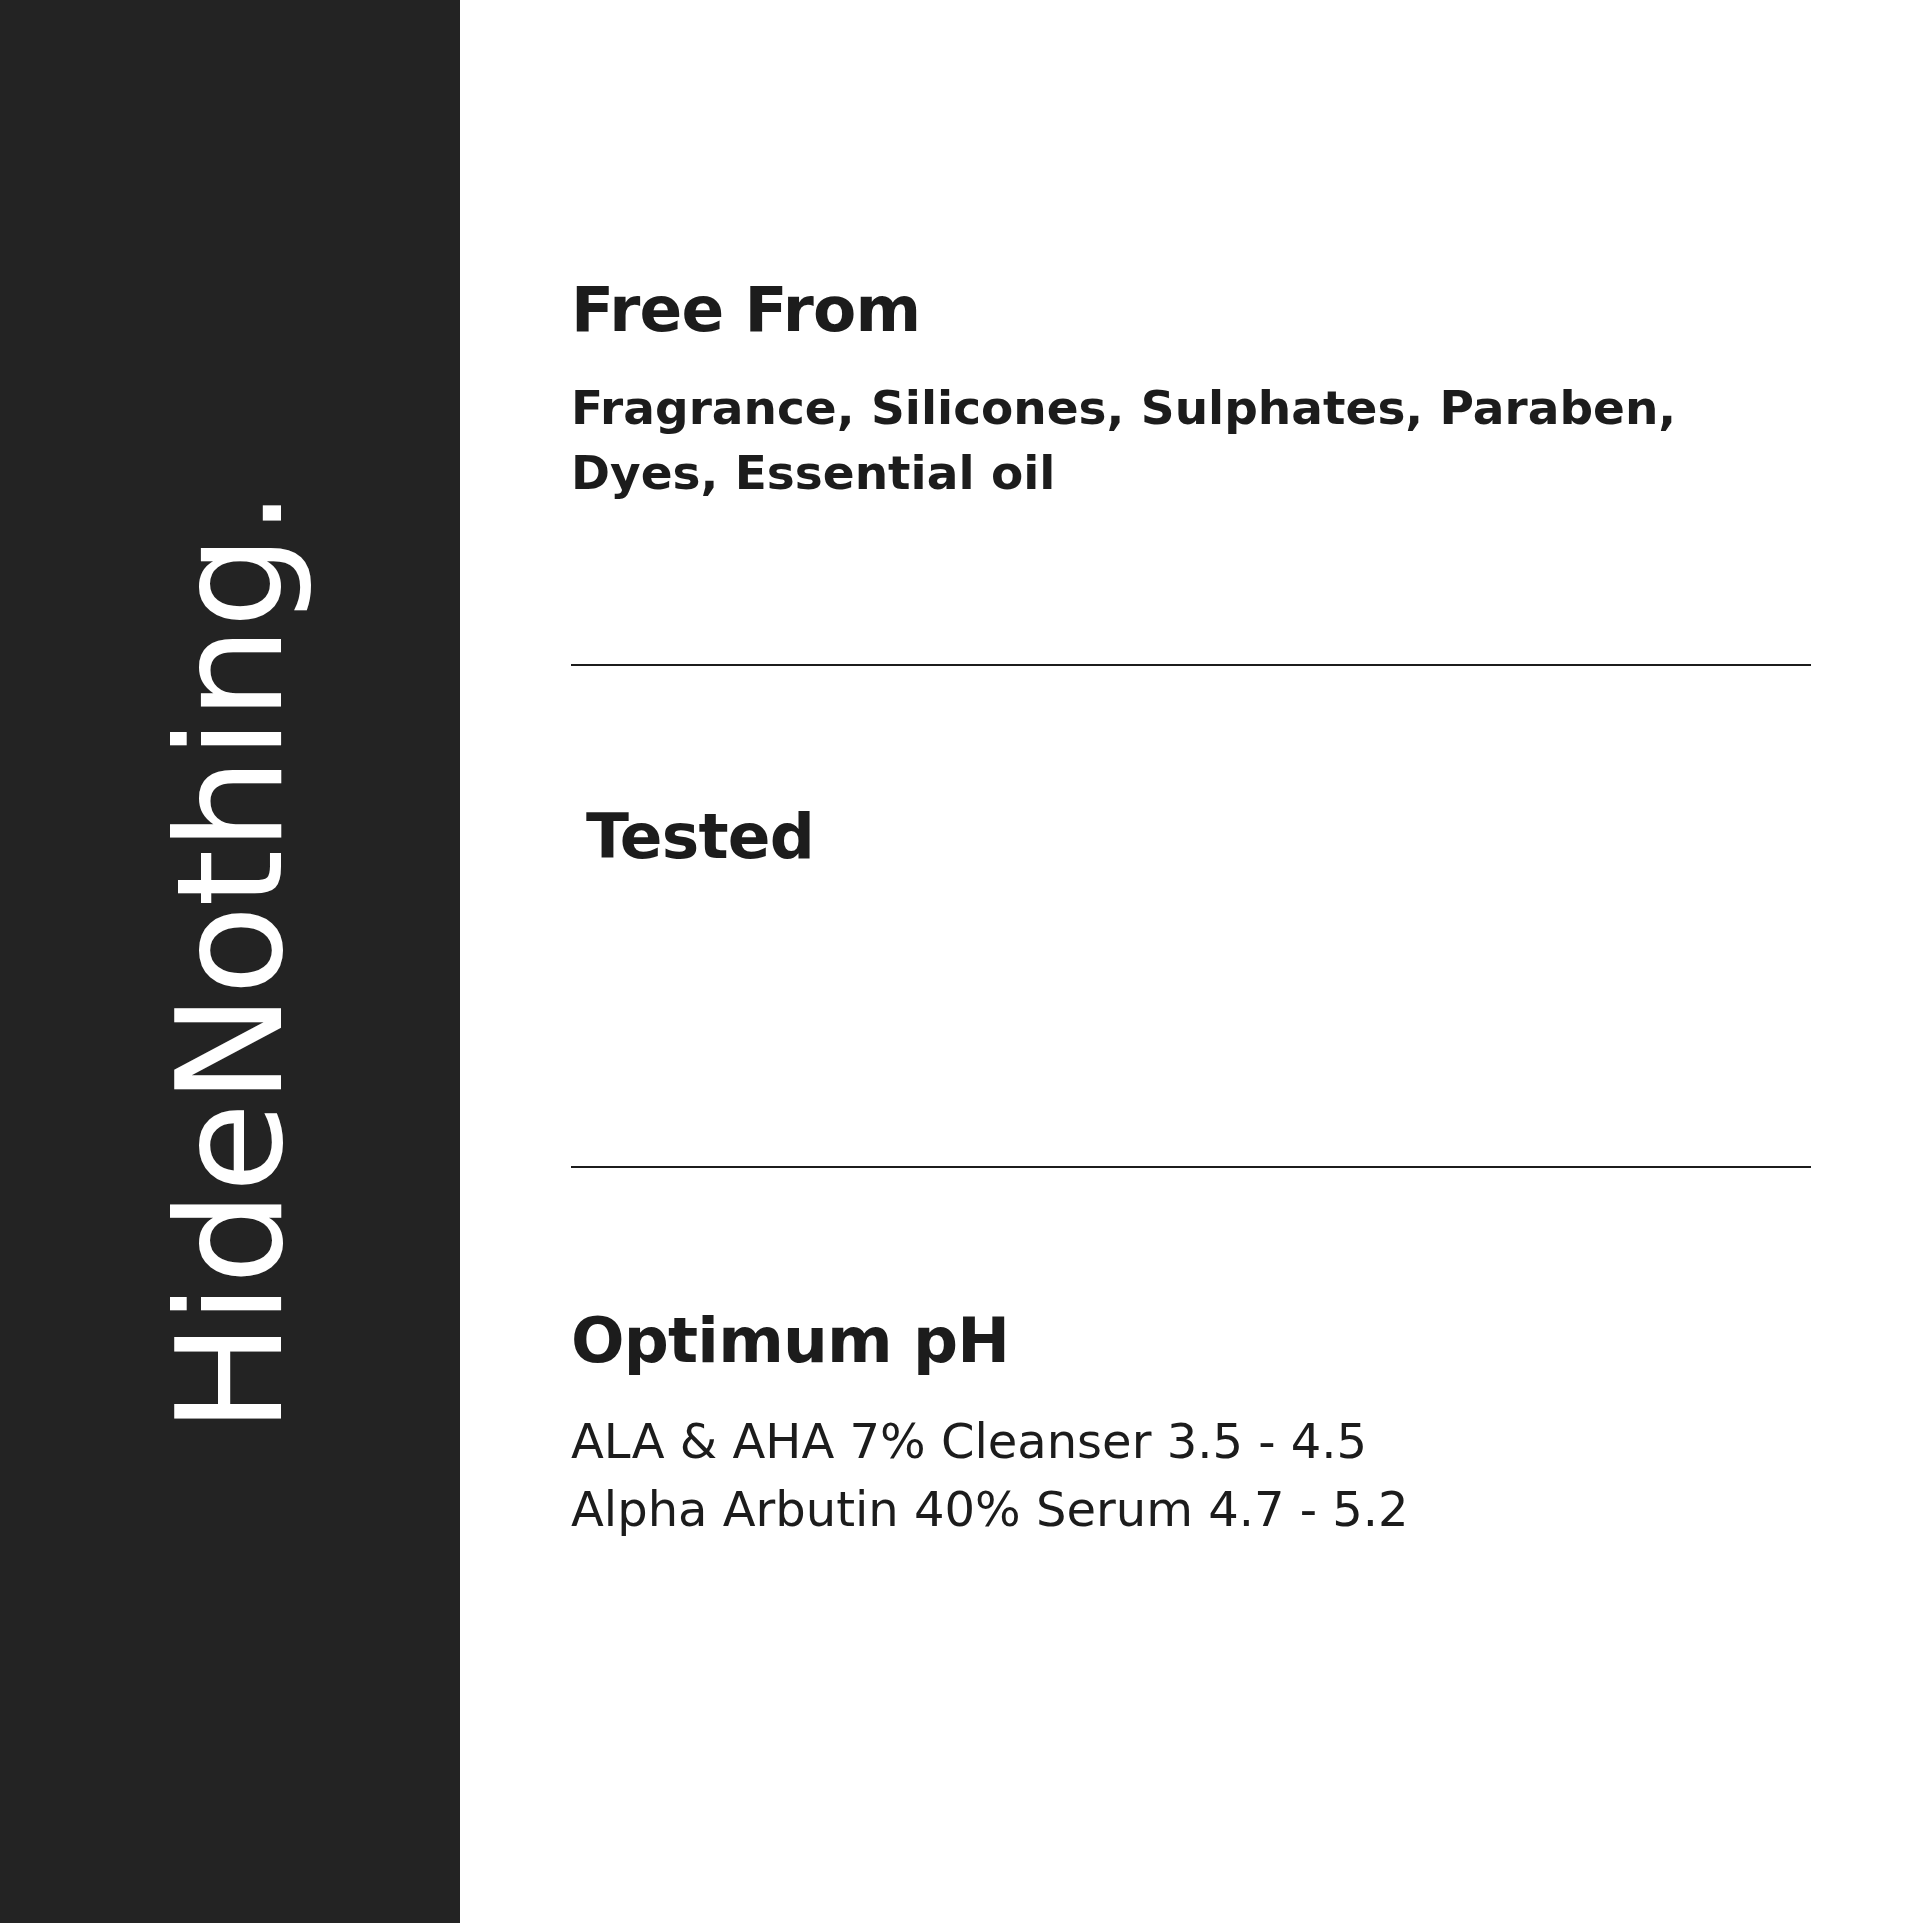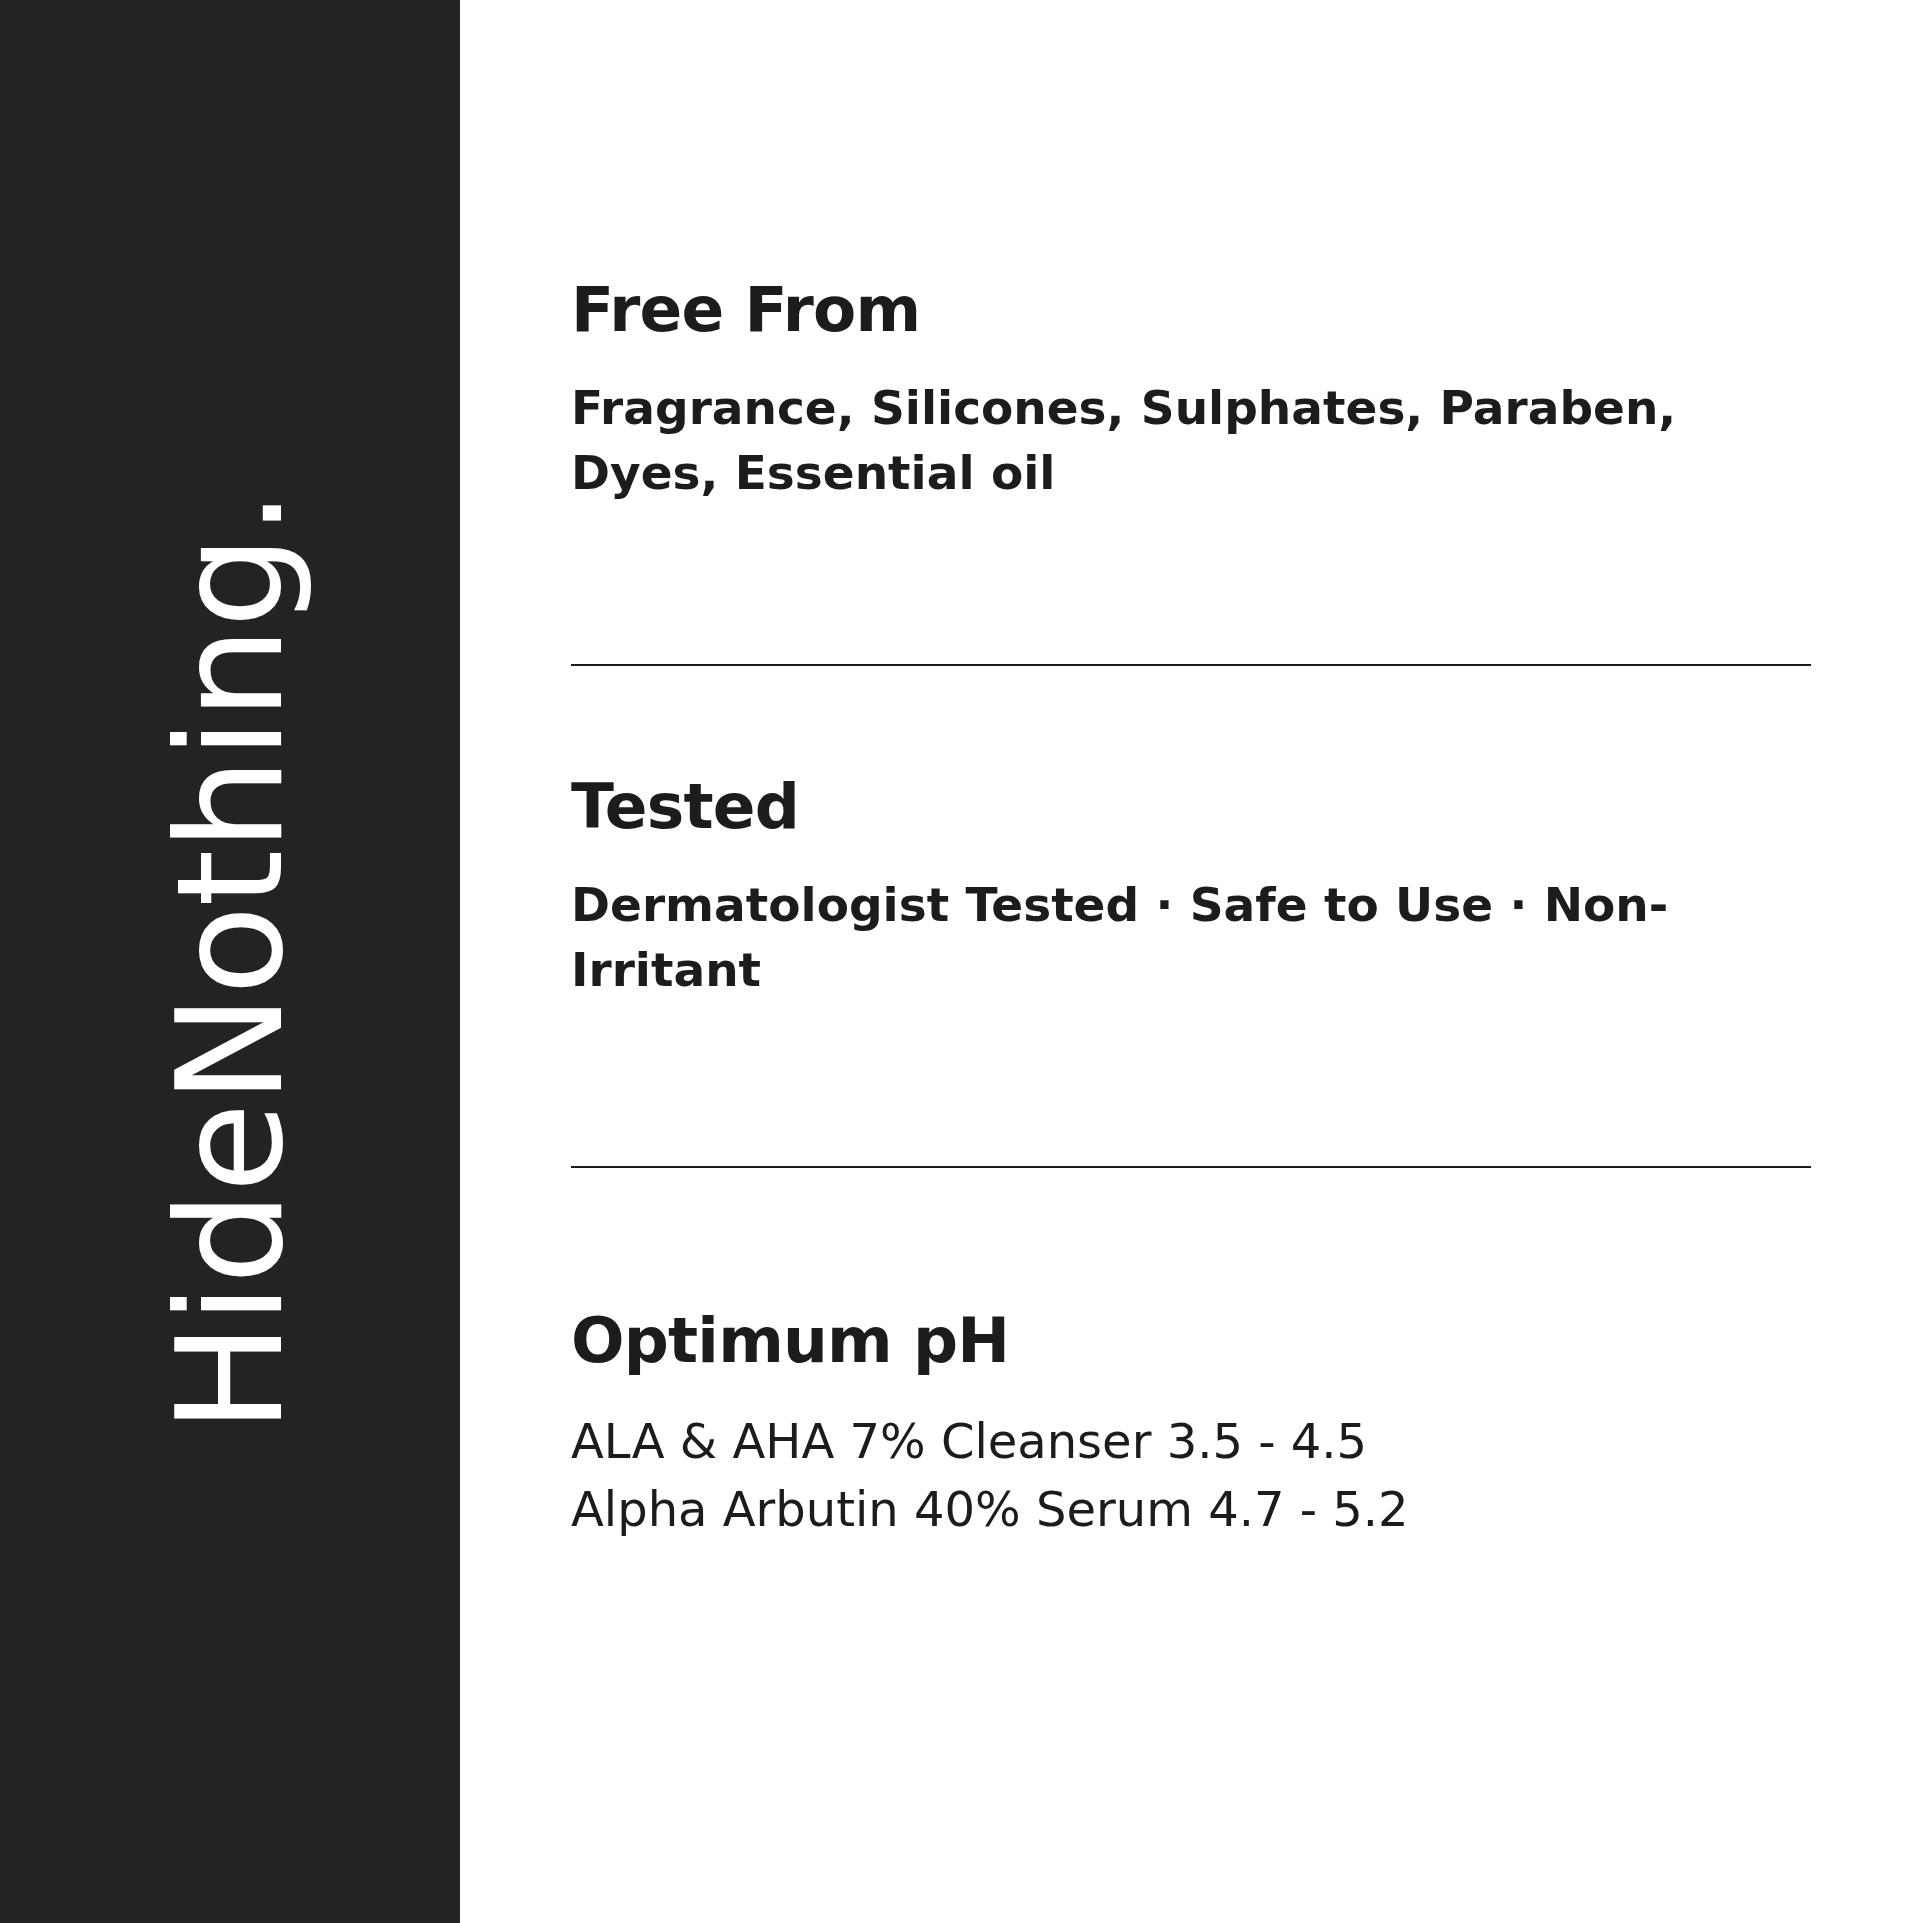--- a/index.html
+++ b/index.html
@@ -52,21 +52,21 @@
     background: #ffffff;
     padding: 0 113px 0 111px;
     box-sizing: border-box;
   }
   .section {
     position: absolute;
     left: 111px;
     right: 113px;
   }
   .sec-free   { top: 277px; }
-  .sec-tested { top: 774px; }
+  .sec-tested { top: 804px; margin-left: 15px; }
   .sec-ph     { top: 1308px; }
 
   .section h2 {
     margin: 0 0 33px 0;
     font-family: "DejaVu Sans", sans-serif;
     font-size: 63px;
     font-weight: 700;
     color: #1c1c1c;
     letter-spacing: -0.8px;
     line-height: 1.05;
@@ -110,21 +110,20 @@
 
     <div class="section sec-free">
       <h2>Free From</h2>
       <p>Fragrance, Silicones, Sulphates, Paraben, Dyes, Essential oil</p>
     </div>
 
     <div class="divider div-1"></div>
 
     <div class="section sec-tested">
       <h2>Tested</h2>
-      <p>Dermatologist Tested · Safe to Use · Non-Irritant</p>
     </div>
 
     <div class="divider div-2"></div>
 
     <div class="section sec-ph">
       <h2>Optimum pH</h2>
       <div class="ph-list">
         <div>ALA &amp; AHA 7% Cleanser 3.5 - 4.5</div>
         <div>Alpha Arbutin 40% Serum 4.7 - 5.2</div>
       </div>

